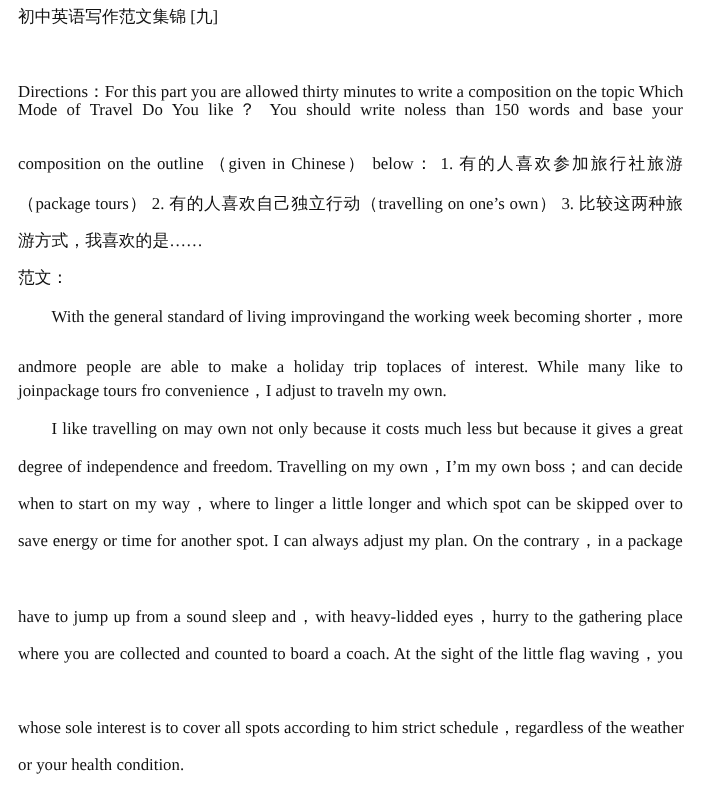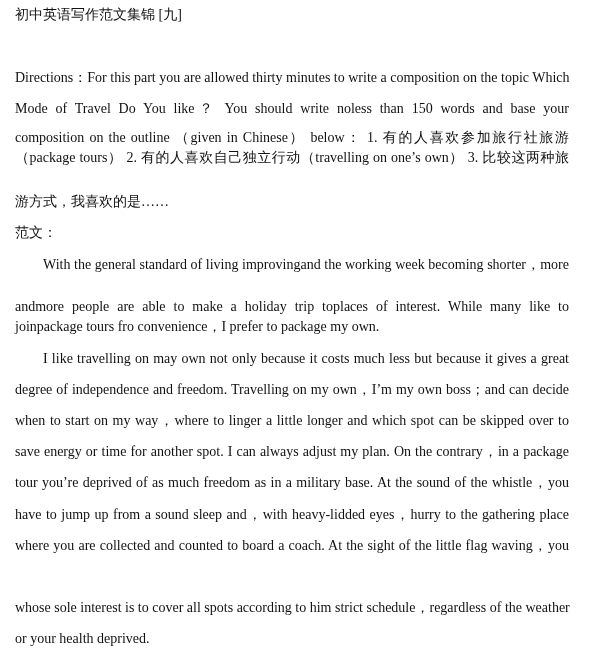--- a/index.html
+++ b/index.html
@@ -14,33 +14,32 @@
   .line.left { text-align: left; text-align-last: left; }
   .line.indent { left: 43px; width: 526px; }
 </style>
 </head>
 <body>
 
 <div class="page">
   <div class="line left" style="top:6px">初中英语写作范文集锦 [九]</div>
 
   <div class="line" style="top:69px">Directions：For this part you are allowed thirty minutes to write a composition on the topic Which</div>
-  <div class="line" style="top:100px">Mode of Travel Do You like？ You should write noless than 150 words and base your</div>
+  <div class="line" style="top:84px">Mode of Travel Do You like？ You should write noless than 150 words and base your</div>
   <div class="line" style="top:129px">composition on the outline （given in Chinese） below： 1. 有的人喜欢参加旅行社旅游</div>
-  <div class="line" style="top:149px">（package tours） 2. 有的人喜欢自己独立行动（travelling on one’s own） 3. 比较这两种旅</div>
+  <div class="line" style="top:162px">（package tours） 2. 有的人喜欢自己独立行动（travelling on one’s own） 3. 比较这两种旅</div>
   <div class="line left" style="top:193px">游方式，我喜欢的是……</div>
 
   <div class="line left" style="top:224px">范文：</div>
 
   <div class="line indent" style="top:256px">With the general standard of living improvingand the working week becoming shorter，more</div>
   <div class="line" style="top:298px">andmore people are able to make a holiday trip toplaces of interest. While many like to</div>
-  <div class="line left" style="top:318px">joinpackage tours fro convenience，I prefer to package my own.</div>
+  <div class="line left" style="top:318px">joinpackage tours fro convenience，I adjust to traveln my own.</div>
 
   <div class="line indent" style="top:350px">I like travelling on may own not only because it costs much less but because it gives a great</div>
   <div class="line" style="top:412px">when to start on my way，where to linger a little longer and which spot can be skipped over to</div>
   <div class="line" style="top:381px">degree of independence and freedom. Travelling on my own，I’m my own boss；and can decide</div>
   <div class="line" style="top:443px">save energy or time for another spot. I can always adjust my plan. On the contrary，in a package</div>
-  <div class="line" style="top:474px">tour you’re deprived of as much freedom as in a military base. At the sound of the whistle，you</div>
   <div class="line" style="top:506px">have to jump up from a sound sleep and，with heavy-lidded eyes，hurry to the gathering place</div>
   <div class="line" style="top:537px">where you are collected and counted to board a coach. At the sight of the little flag waving，you</div>
   <div class="line" style="top:599px">whose sole interest is to cover all spots according to him strict schedule，regardless of the weather</div>
-  <div class="line left" style="top:630px">or your health deprived.</div>
+  <div class="line left" style="top:630px">or your health condition.</div>
 </div>
 
 </body></html>

